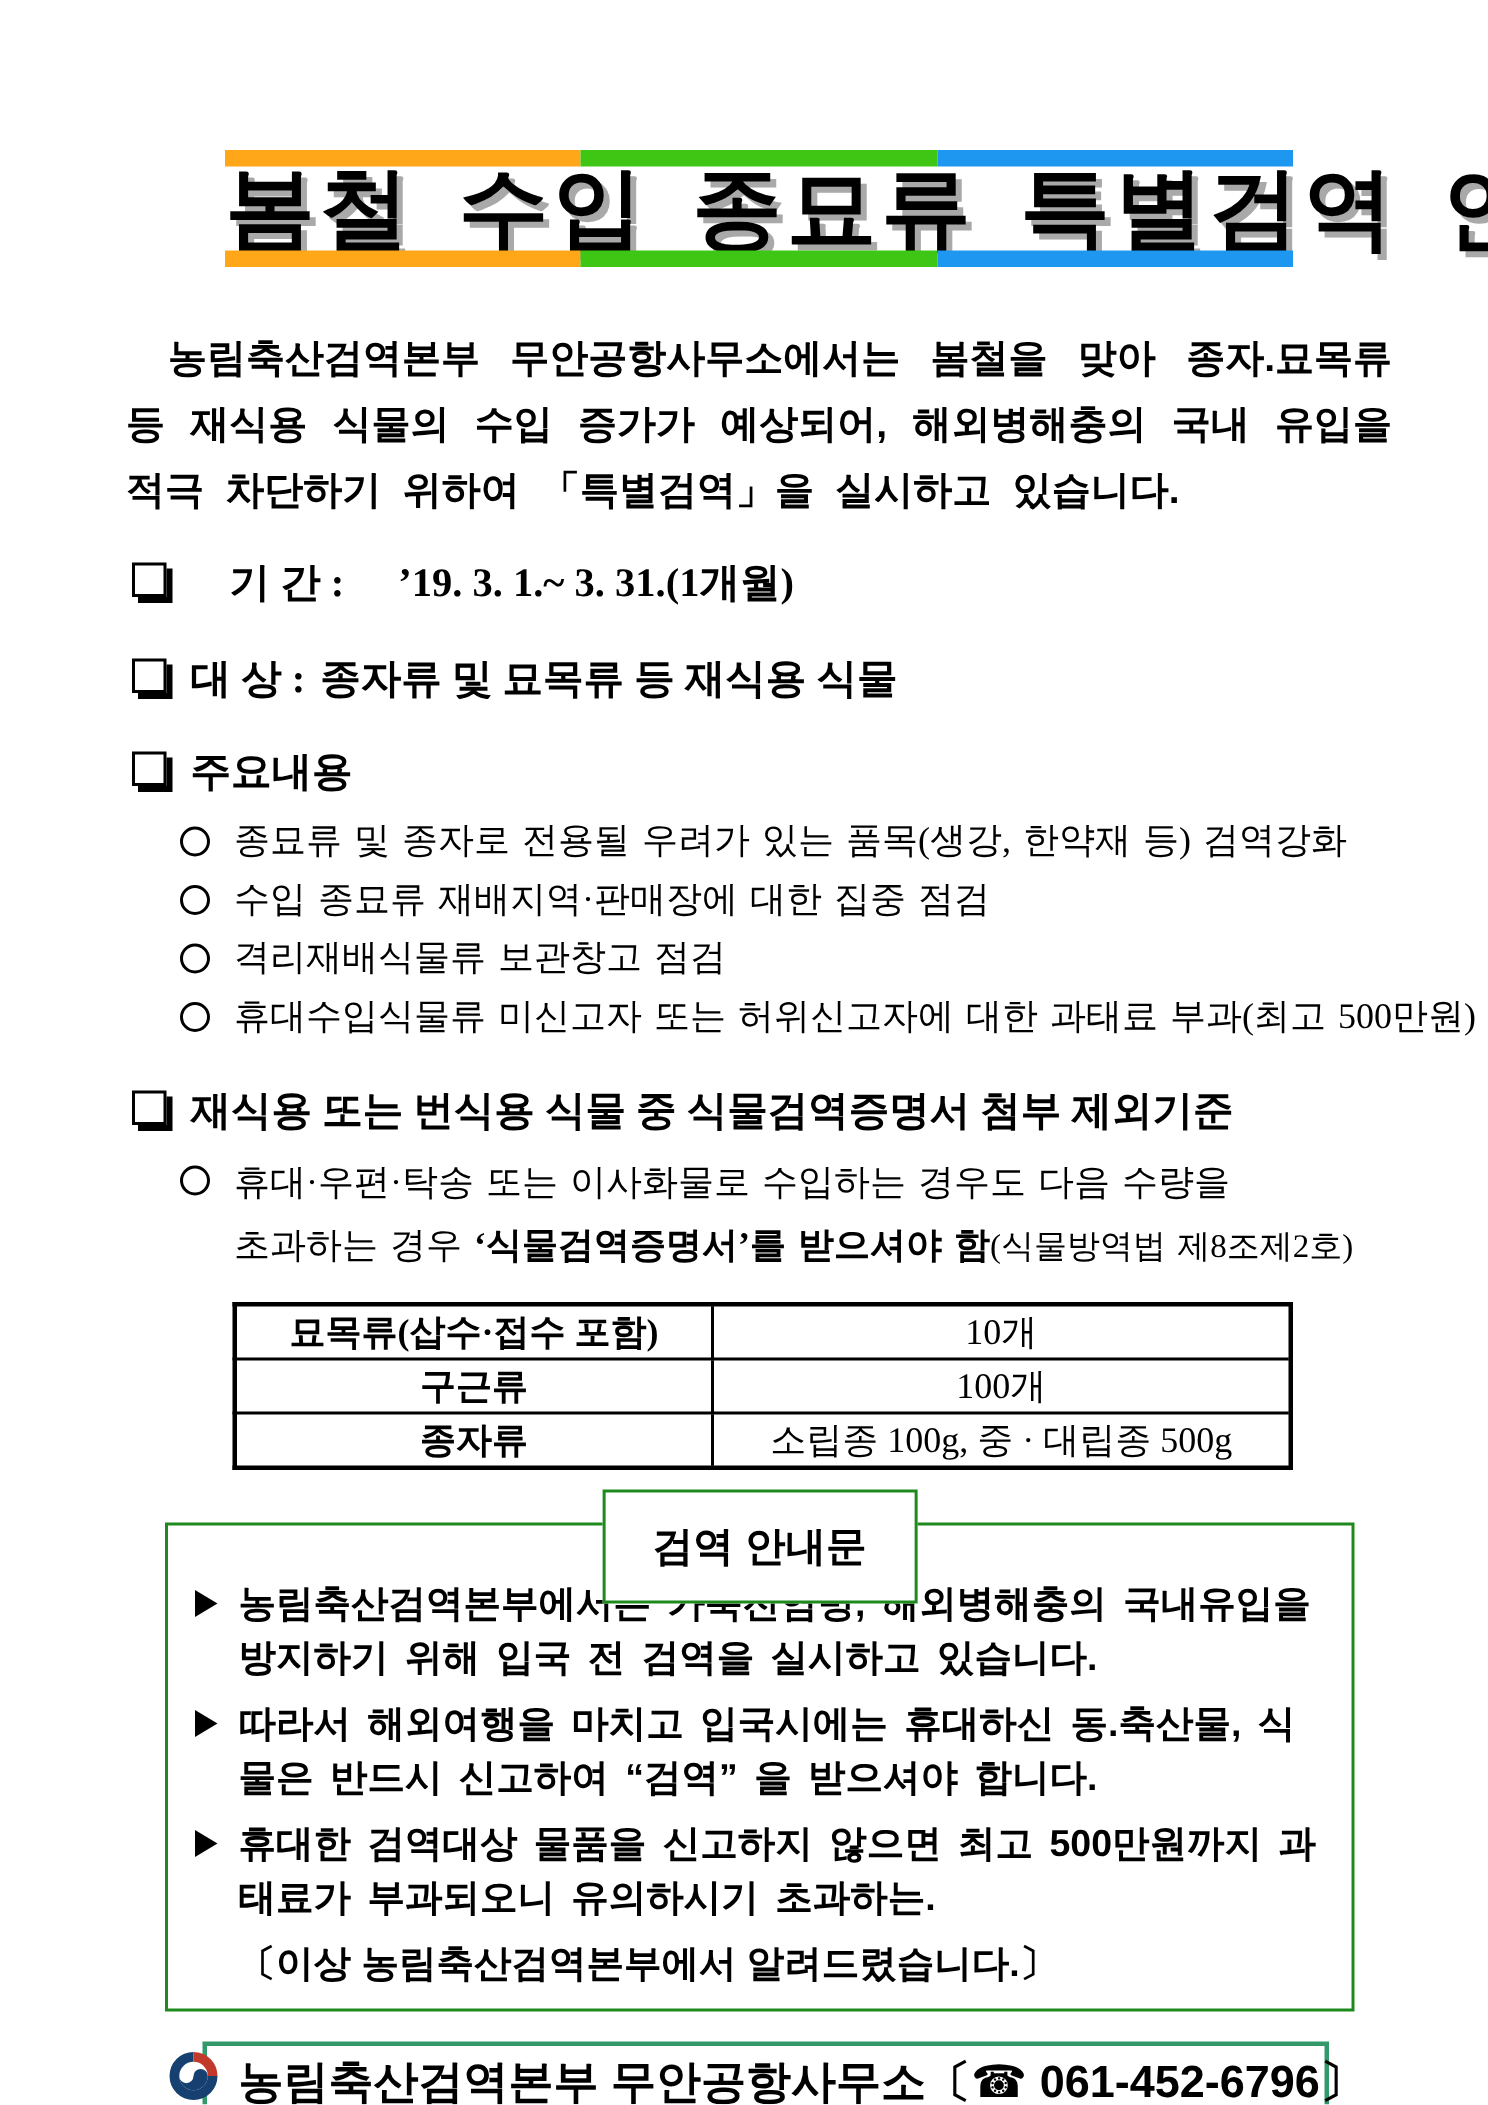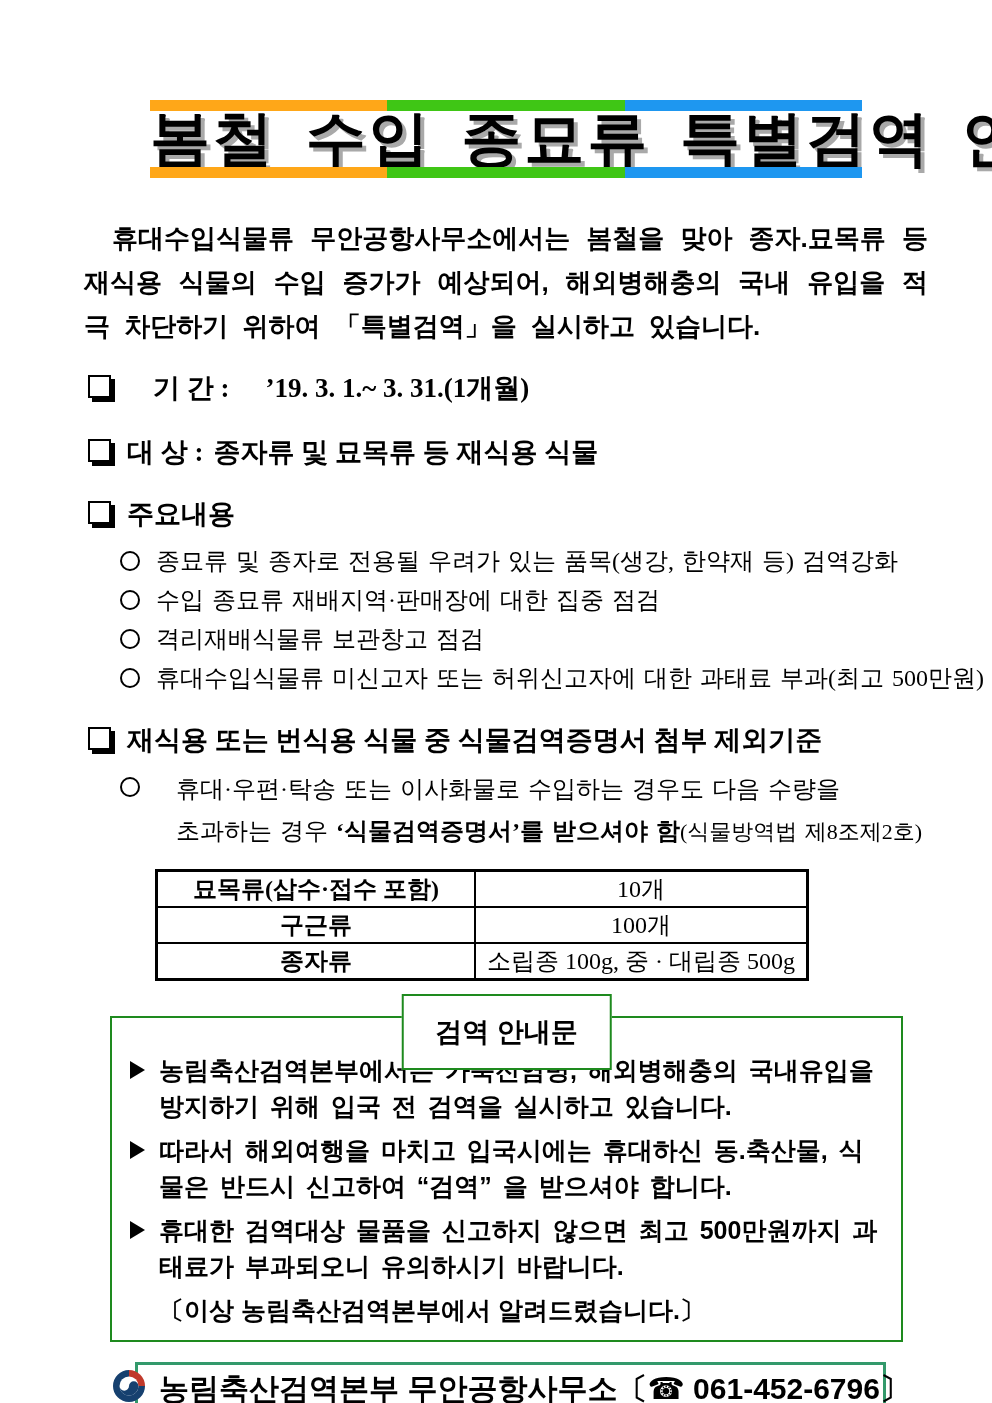--- a/index.html
+++ b/index.html
@@ -42,28 +42,28 @@
   
   .sub-list{margin:10px 0 12px 0;}
   .sub-item{
     margin-left:120px;display:flex;align-items:flex-start;
     font-size:24px;line-height:39px;white-space:nowrap;word-spacing:2px;
   }
   .circ{
     width:16px;height:16px;border:2px solid #000;border-radius:50%;
     display:inline-block;flex:0 0 auto;margin:9px 16px 0 0;background:#fff;
   }
-  .excl-point{margin-top:10px;white-space:normal;gap:20px;}
+  .excl-point{margin-top:10px;white-space:normal;}
   .excl-text{line-height:42px;}
   .excl-line{display:block;white-space:nowrap;}
   .excl-bold{font-weight:bold;}
   .excl-paren{font-size:22px;}
   
   table.limits{
-    margin:16px 0 0 155px;width:654px;border-collapse:collapse;
+    margin:16px 0 0 155px;width:707px;border-collapse:collapse;
     border:3px solid #000;table-layout:fixed;
   }
   table.limits td{
     border:2px solid #000;text-align:center;font-size:24px;
     height:29px;padding:1px 4px;
   }
   table.limits td.cat{width:308px;font-weight:bold;}
   
   .notice-box{
     margin:35px 0 0 110px;width:757px;border:2px solid #1e8a1e;
@@ -111,21 +111,21 @@
       <span class="seg" style="background-color: rgb(30, 151, 240);"></span>
     </div>
     <div class="banner-title">봄철 수입 종묘류 특별검역 안내</div>
     <div class="banner-bar">
       <span class="seg" style="background-color: rgb(255, 167, 24);"></span>
       <span class="seg" style="background-color: rgb(63, 198, 21);"></span>
       <span class="seg" style="background-color: rgb(30, 151, 240);"></span>
     </div>
   </div>
 
-  <p class="intro">휴대수입식물류 무안공항사무소에서는 봄철을 맞아 종자.묘목류 등 재식용 식물의 수입 증가가 예상되어, 해외병해충의 국내 유입을 적극 차단하기 위하여 「특별검역」을 실시하고 있습니다.</p>
+  <p class="intro">농림축산검역본부 무안공항사무소에서는 봄철을 맞아 종자.묘목류 등 재식용 식물의 수입 증가가 예상되어, 해외병해충의 국내 유입을 적극 차단하기 위하여 「특별검역」을 실시하고 있습니다.</p>
 
   <div class="h-item h-period">
     <span class="sq"></span>
     <span class="h-label">기 간 :</span>
     <span>’19. 3. 1.~ 3. 31.(1개월)</span>
   </div>
 
   <div class="h-item h-target">
     <span class="sq"></span>
     <span class="h-label">대 상 :</span>
@@ -192,21 +192,21 @@
     <div class="notice-point">
       <span class="tri"></span>
       <span>농림축산검역본부에서는 가축전염병, 해외병해충의 국내유입을 방지하기 위해 입국 전 검역을 실시하고 있습니다.</span>
     </div>
     <div class="notice-point">
       <span class="tri"></span>
       <span>따라서 해외여행을 마치고 입국시에는 휴대하신 동.축산물, 식물은 반드시 신고하여 “검역” 을 받으셔야 합니다.</span>
     </div>
     <div class="notice-point">
       <span class="tri"></span>
-      <span>휴대한 검역대상 물품을 신고하지 않으면 최고 500만원까지 과태료가 부과되오니 유의하시기 바랍니다.</span>
+      <span>휴대한 검역대상 물품을 신고하지 않으면 최고 500만원까지 과태료가 부과되오니 유의하시기 초과하는.</span>
     </div>
     <div class="notice-closing">〔이상 농림축산검역본부에서 알려드렸습니다.〕</div>
   </div>
 
   <div class="footer-box" style="border-color: rgb(51, 153, 107);">
     <span class="gov-logo">
       <svg width="36" height="36" viewBox="0 0 36 36" aria-hidden="true">
         <path d="M18 2 a16 16 0 1 0 16 16 L18 18 Z" fill="#16406f"></path>
         <path d="M18 2 a16 16 0 0 1 16 16 L18 18 Z" fill="#c0392b"></path>
         <circle cx="18" cy="18" r="9.5" fill="#ffffff"></circle>

